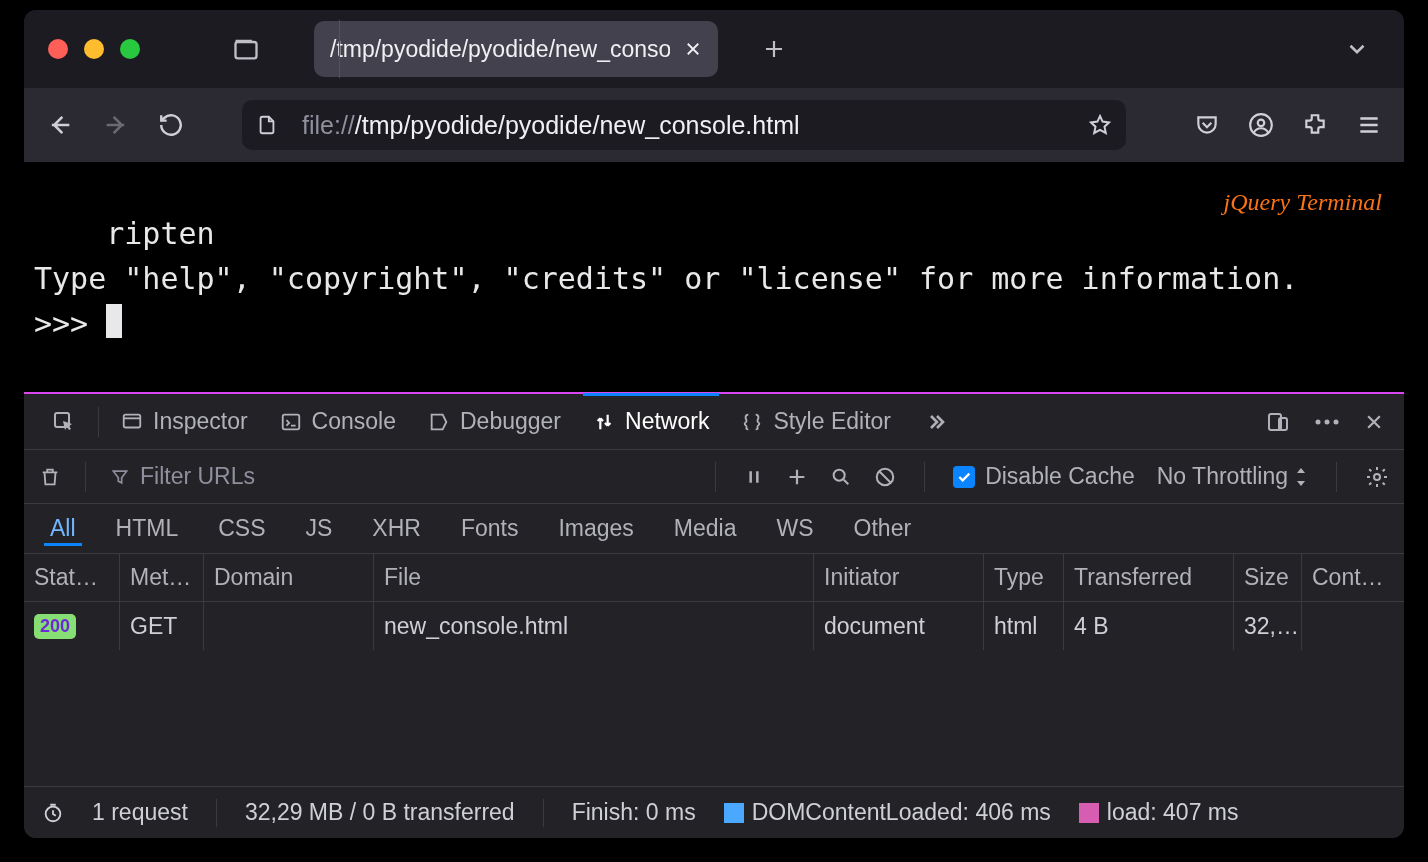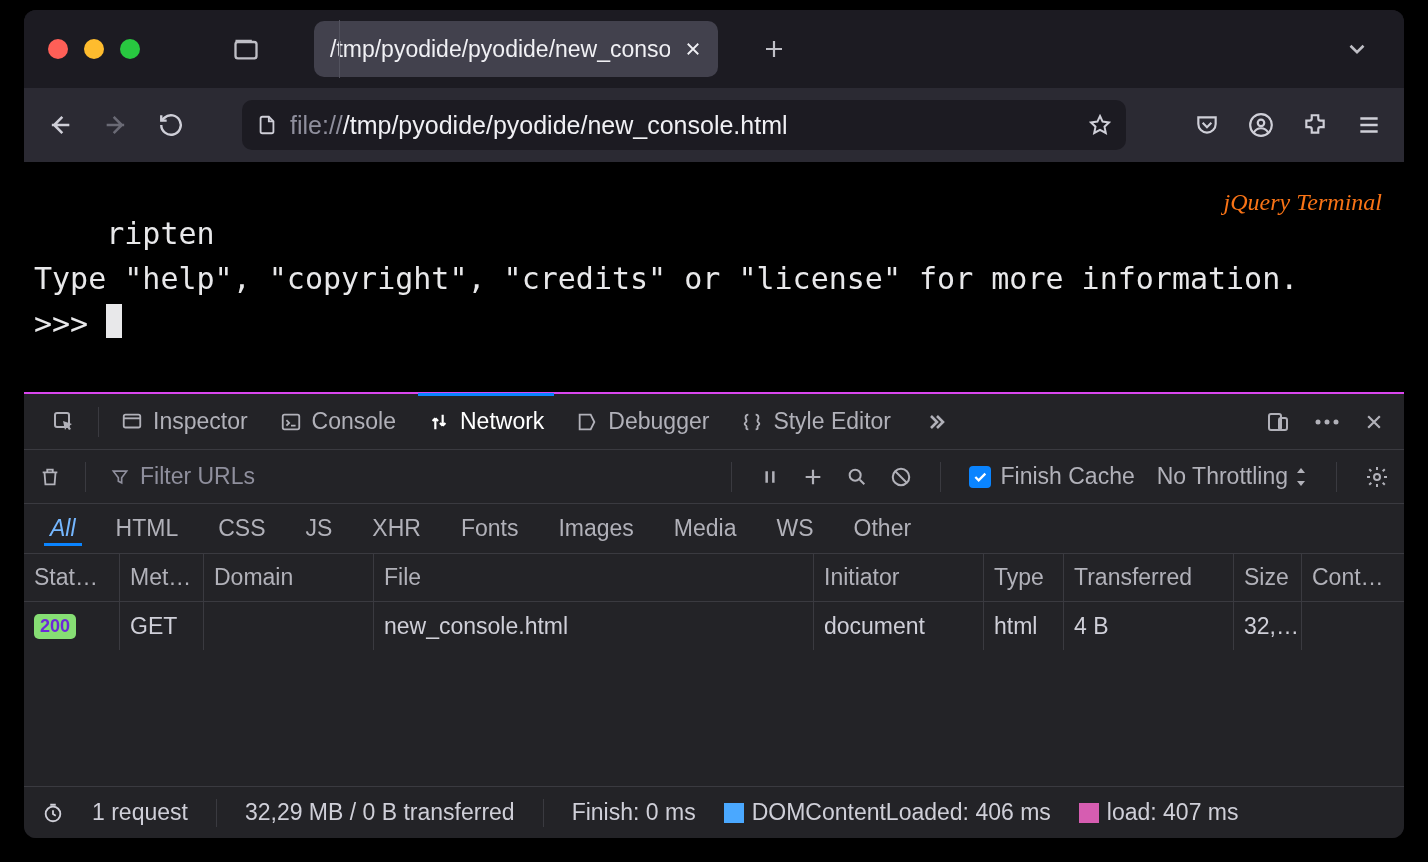--- a/index.html
+++ b/index.html
@@ -81,21 +81,21 @@
   .toolbar .icon-btn { color: #cfcfd8; cursor: pointer; display:flex; align-items:center; }
   .toolbar .icon-btn.disabled { color: #6a6a75; }
   .urlbar {
     flex: 1;
     height: 50px;
     background: #1c1b22;
     border-radius: 10px;
     display: flex;
     align-items: center;
     padding: 0 14px;
-    gap: 12px;
+    gap: 24px;
     margin: 0 40px 0 30px;
   }
   .urlbar .prefix { color: #8f8f9d; font-size: 25px;}
   .urlbar .url { color: #f0f0f4; font-size: 25px; white-space: nowrap; overflow: hidden; }
   .urlbar .star { margin-left: auto; color: #cfcfd8; cursor: pointer;}
 
   
   .terminal {
     background: #000;
     color: #e8e8ea;
@@ -186,21 +186,20 @@
     padding: 0 20px;
     border-bottom: 1px solid #3a3a40;
     font-size: 23px;
     color:#b1b1b9;
   }
   .dt-filters .filt { cursor:pointer; padding: 4px 6px;}
   .dt-filters .filt.active {
     color:#75b7ff;
     border-bottom: 3px solid #0a84ff;
     padding-bottom: 1px;
-    font-style: italic;
   }
 
   .dt-table {
     flex:1;
     display:flex; flex-direction:column;
     font-size: 23px;
     color:#cfcfd8;
     overflow:hidden;
   }
   .dt-head, .dt-row {
@@ -362,31 +361,31 @@
           </svg>
         <span>Inspector</span>
       </span>
       <span class="dt-tab">
         <svg width="22" height="22" viewBox="0 0 24 24" stroke="currentColor" stroke-width="2" fill="none">
             <rect x="3" y="4" width="18" height="16" rx="2"></rect>
             <path d="M7 10l3 3-3 3M12 16h5"></path>
           </svg>
         <span>Console</span>
       </span>
+      <span class="dt-tab">
+        <svg width="22" height="22" viewBox="0 0 24 24" stroke="currentColor" stroke-width="2" fill="none">
+            <path d="M4 4h12l4 8-4 8H4z"></path>
+          </svg>
+        <span>Debugger</span>
+      </span>
       <span class="dt-tab active">
         <svg width="22" height="22" viewBox="0 0 24 24" stroke="currentColor" stroke-width="2.4" fill="none">
             <path d="M8 20V8m0 0l-3 3m3-3l3 3M16 4v12m0 0l3-3m-3 3l-3-3"></path>
           </svg>
         <span>Network</span>
-      </span>
-      <span class="dt-tab">
-        <svg width="22" height="22" viewBox="0 0 24 24" stroke="currentColor" stroke-width="2" fill="none">
-            <path d="M4 4h12l4 8-4 8H4z"></path>
-          </svg>
-        <span>Debugger</span>
       </span>
       <span class="dt-tab">
         <svg width="22" height="22" viewBox="0 0 24 24" stroke="currentColor" stroke-width="2" fill="none">
             <path d="M8 4c-2 0-3 1-3 3s1 2 1 4-2 1-2 3 2 1 2 3-1 3 2 3M16 4c2 0 3 1 3 3s-1 2-1 4 2 1 2 3-2 1-2 3 1 3-2 3"></path>
           </svg>
         <span>Style Editor</span>
       </span>
       <span class="dt-tab">
         <svg width="24" height="24" viewBox="0 0 24 24" stroke="currentColor" stroke-width="2.6" fill="none">
             <path d="M8 6l6 6-6 6M14 6l6 6-6 6"></path>
@@ -451,21 +450,21 @@
               <path d="M6 6l12 12"></path>
             </svg>
         </span>
         <span class="dt-sep"></span>
         <label style="display:flex;align-items:center;gap:10px;">
           <span class="checkbox">
             <svg width="16" height="16" viewBox="0 0 24 24" stroke="currentColor" stroke-width="3.4" fill="none">
                 <path d="M5 12l5 5L20 7"></path>
               </svg>
           </span>
-          <span>Finish Cache</span>
+          <span>Disable Cache</span>
         </label>
         <span class="throttle">
           <span>No Throttling</span>
           <svg width="14" height="18" viewBox="0 0 14 18" fill="currentColor">
               <path d="M7 0l4 5H3zM7 18l-4-5h8z"></path>
             </svg>
         </span>
         <span class="dt-sep"></span>
         <span>
           <svg width="24" height="24" viewBox="0 0 24 24" stroke="currentColor" stroke-width="2" fill="none">

